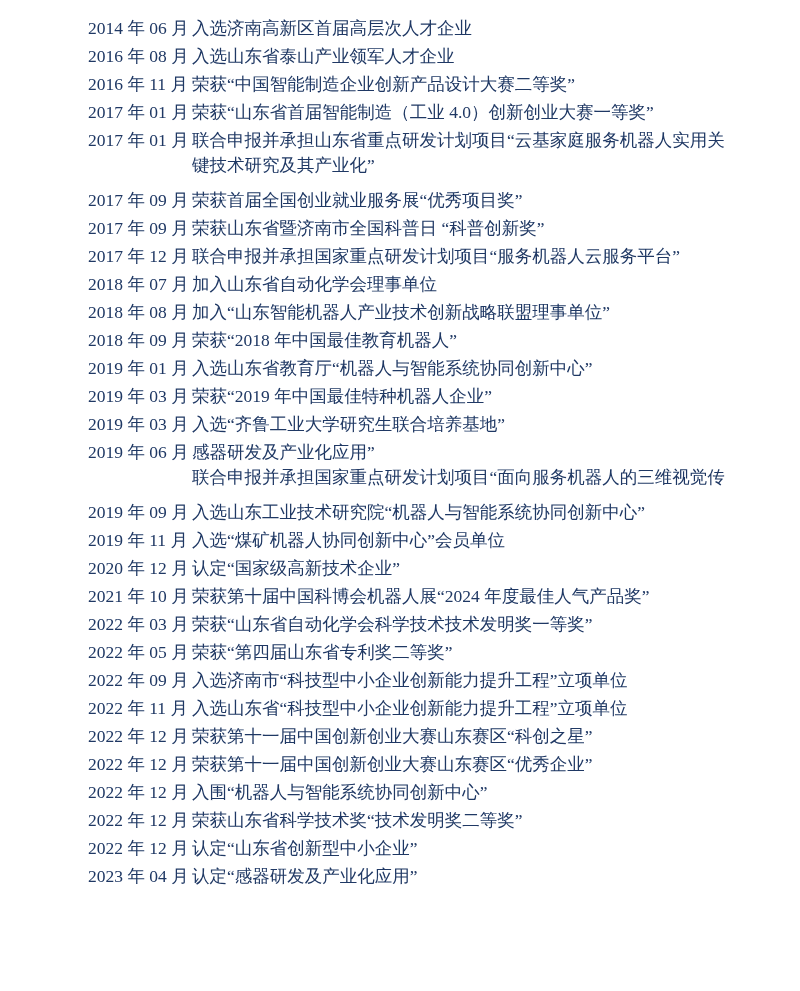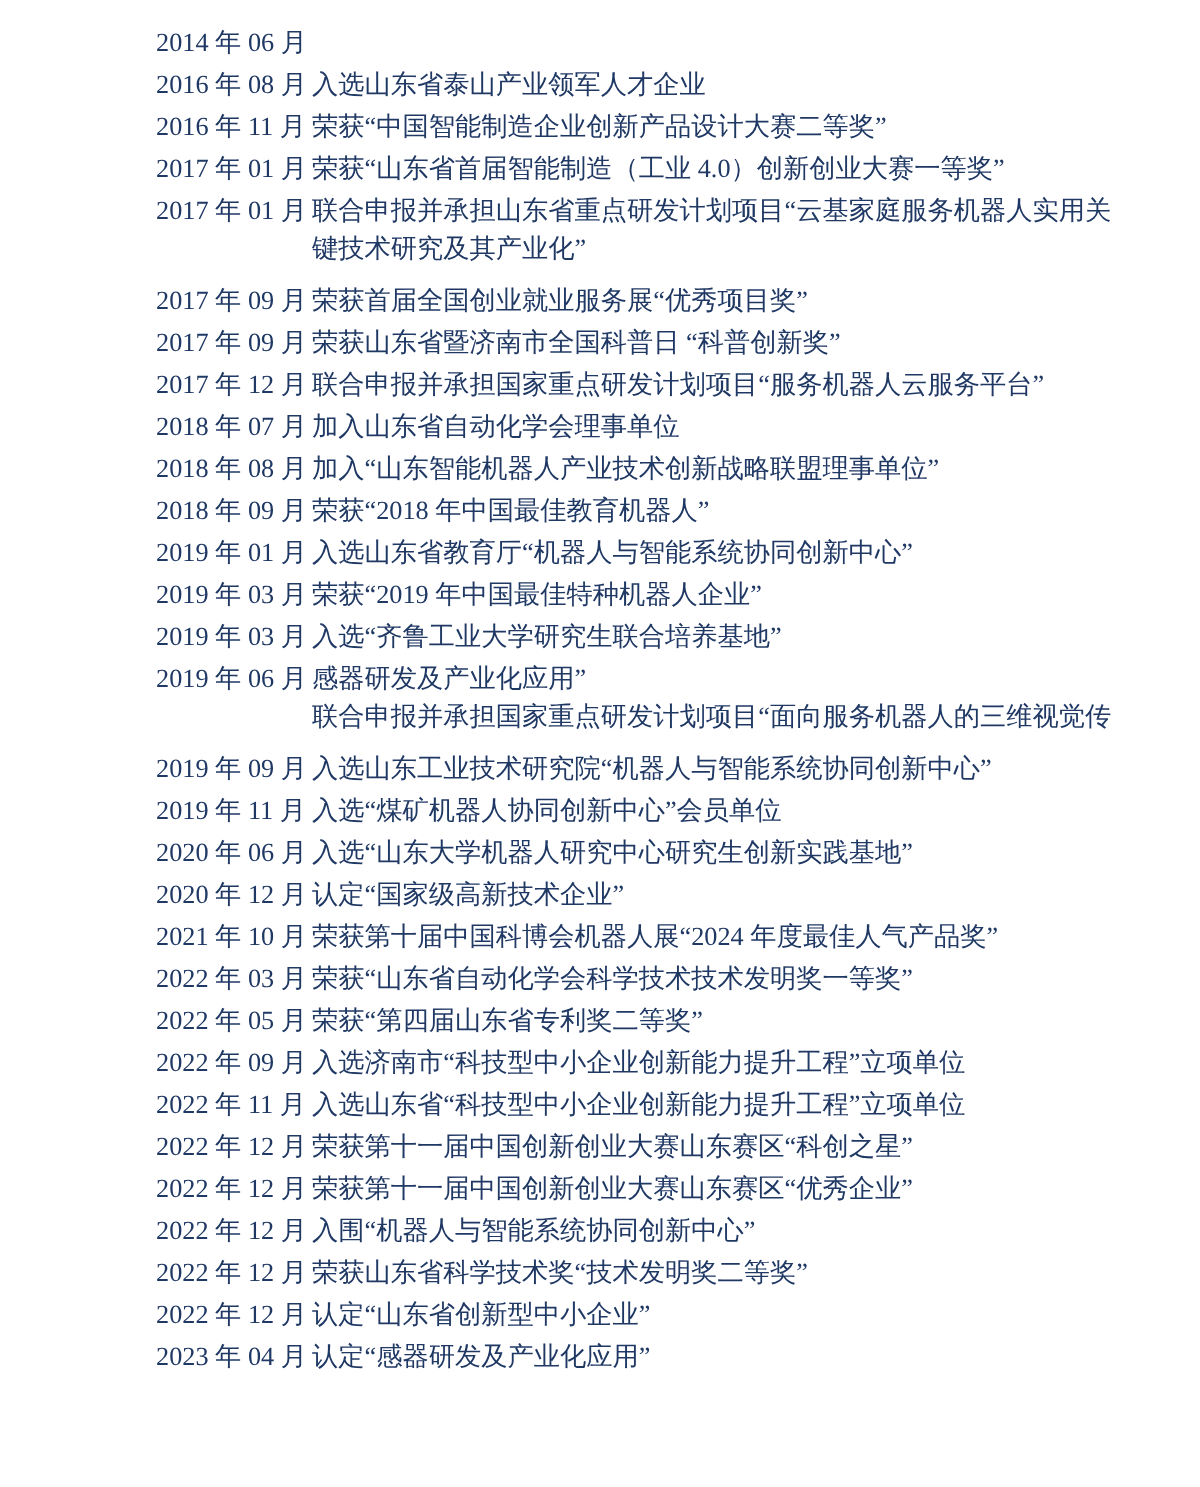--- a/index.html
+++ b/index.html
@@ -25,36 +25,38 @@
     font-size: 17.5px;
     line-height: 25px;
     margin-bottom: 3px;
   }
   .entry.multi {
     margin-bottom: 10px;
   }
   .entry-date {
     flex: 0 0 104px;
     white-space: nowrap;
-    margin-left: 16px;
   }
   .entry-text {
     flex: 1 1 auto;
   }
   .entry-line {
     display: block;
   }
 </style>
 </head>
 <body style="background: rgb(255, 255, 255);">
 
 <div class="doc">
   <div id="entries" style="color: rgb(31, 56, 100);">
   <div class="entry">
     <span class="entry-date">2014 年 06 月</span>
+    <span class="entry-text">
+          <span class="entry-line">入选济南高新区首届高层次人才企业</span>
+        </span>
   </div>
 
 
   <div class="entry">
     <span class="entry-date">2016 年 08 月</span>
     <span class="entry-text">
           <span class="entry-line">入选山东省泰山产业领军人才企业</span>
         </span>
   </div>
 
@@ -158,26 +160,20 @@
         </span>
   </div>
 
   <div class="entry">
     <span class="entry-date">2019 年 11 月</span>
     <span class="entry-text">
           <span class="entry-line">入选“煤矿机器人协同创新中心”会员单位</span>
         </span>
   </div>
 
-  <div class="entry">
-    <span class="entry-date">2020 年 06 月</span>
-    <span class="entry-text">
-          <span class="entry-line">入选“山东大学机器人研究中心研究生创新实践基地”</span>
-        </span>
-  </div>
 
   <div class="entry">
     <span class="entry-date">2020 年 12 月</span>
     <span class="entry-text">
           <span class="entry-line">认定“国家级高新技术企业”</span>
         </span>
   </div>
 
 
   <div class="entry">

